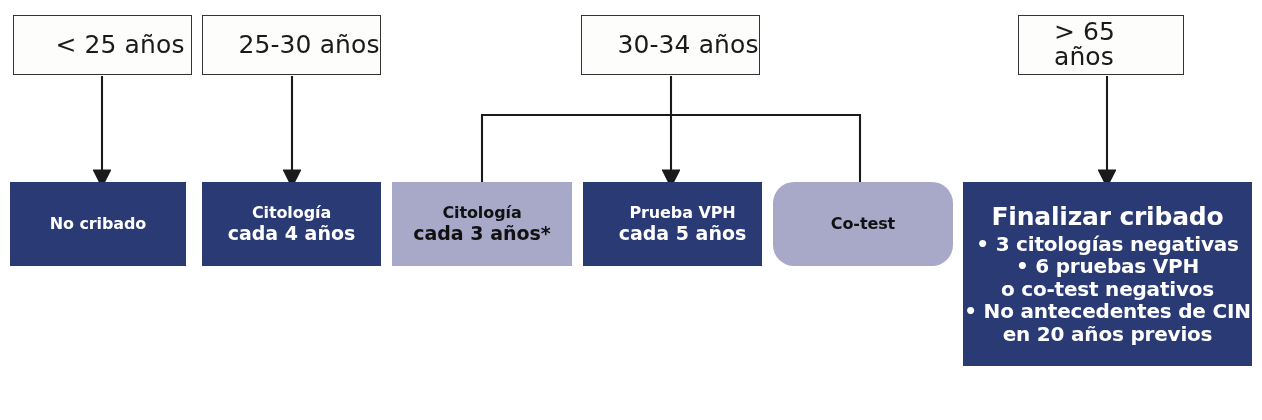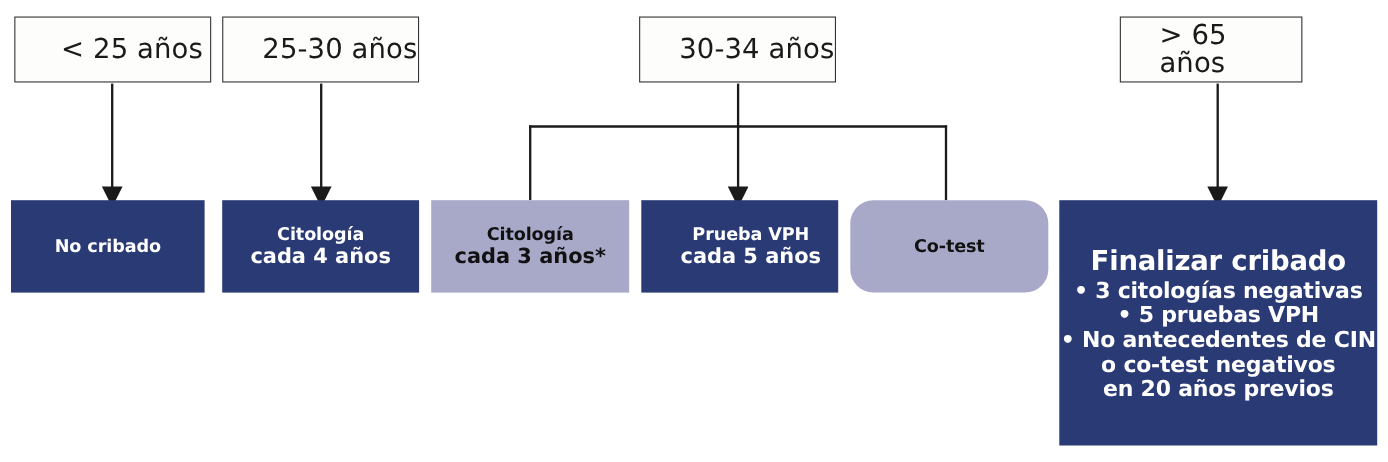--- a/index.html
+++ b/index.html
@@ -157,22 +157,22 @@
 
   <div class="outcome-box navy" style="left:583px; top:182px; width:179px; height:84px;padding-left:24px;">
     <div class="ob-title">Prueba VPH</div>
     <div class="ob-sub">cada 5 años</div>
   </div>
 
   <div class="outcome-box periwinkle" style="left:773px; top:182px; width:180px; height:84px;border-radius:21px;">
     <div class="ob-title">Co-test</div>
   </div>
 
-  <div class="outcome-box navy" style="left:963px; top:182px; width:289px; height:223px;align-items:center;">
+  <div class="outcome-box navy" style="left:963px; top:182px; width:289px; height:184px;align-items:center;">
     <div class="final-title">Finalizar cribado</div>
     <div class="final-line">• 3 citologías negativas</div>
-    <div class="final-line">• 5 pruebas VPH</div>
+    <div class="final-line">• 6 pruebas VPH</div>
+    <div class="final-line">o co-test negativos</div>
     <div class="final-line">• No antecedentes de CIN</div>
-    <div class="final-line">o co-test negativos</div>
     <div class="final-line">en 20 años previos</div>
   </div>
 
 </div>
 
 </body></html>

